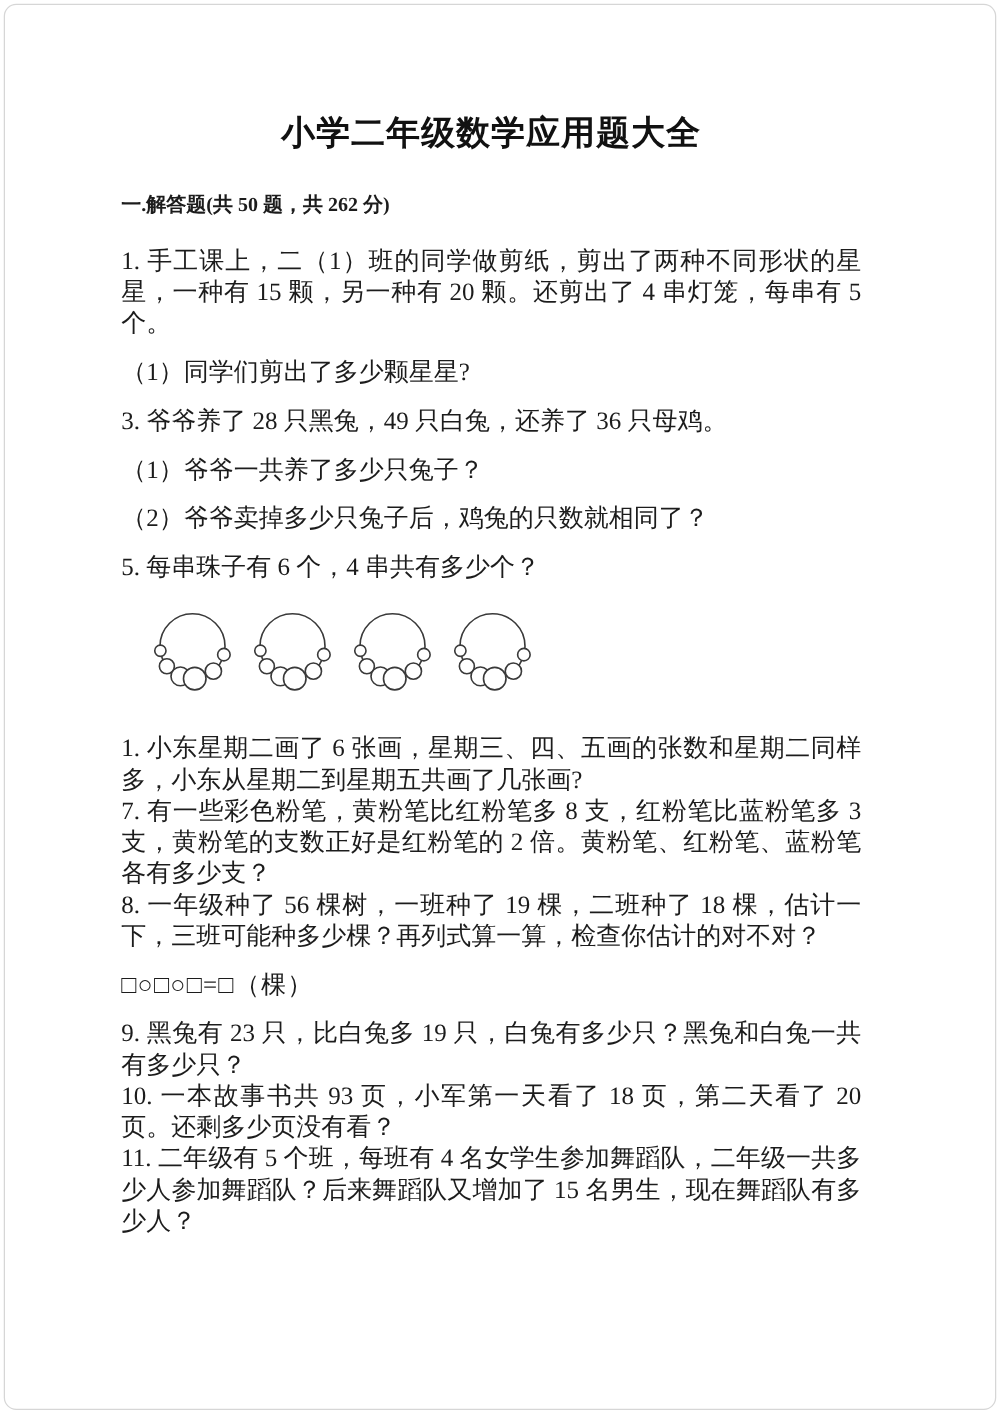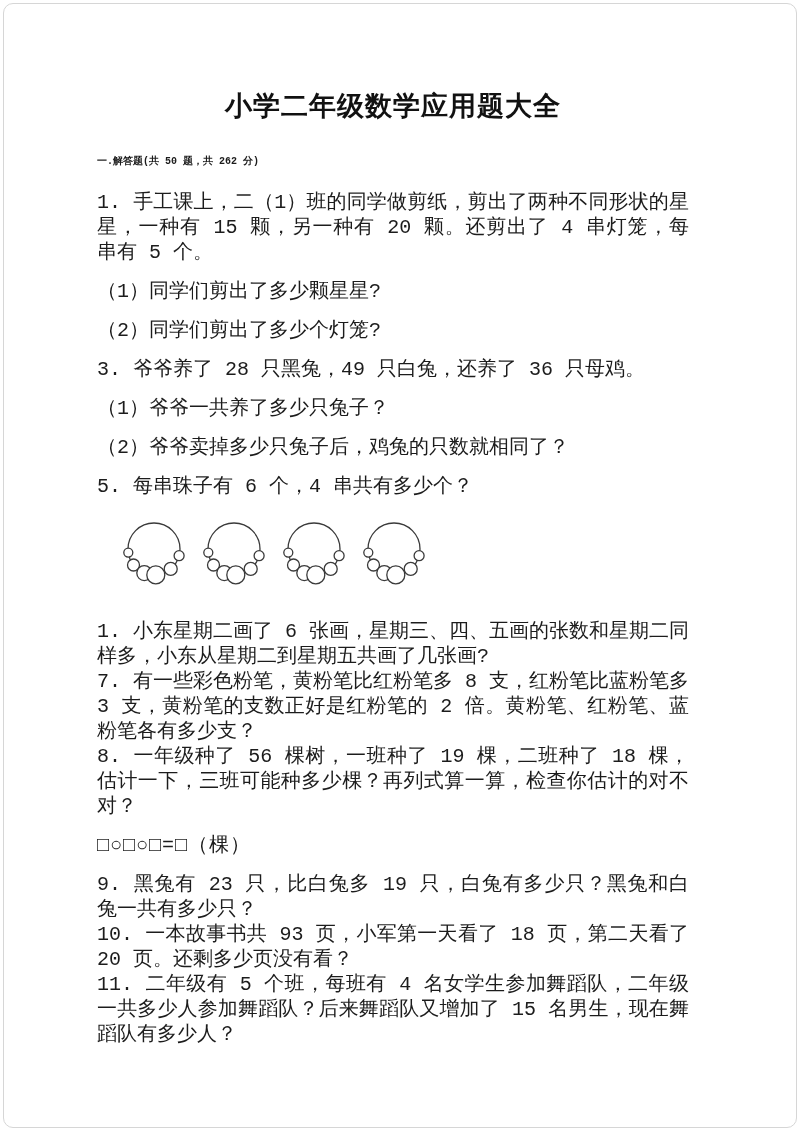--- a/index.html
+++ b/index.html
@@ -9,39 +9,38 @@
     font-family: "Liberation Serif", "DejaVu Serif", serif;
     color: #1c1c1c;
   }
   .page {
     position: relative;
     width: 800px;
     min-height: 1131px;
     box-sizing: border-box;
     padding: 88px 111px 40px 97px;
     background: #ffffff;
-    font-family: Liberation Mono, monospace;
   }
   .frame {
     position: absolute;
     inset: 3px;
     border: 1px solid #d6d6d6;
     border-radius: 10px;
     pointer-events: none;
   }
   .title {
     margin: 0 0 30px 0;
     font-size: 27px;
     font-weight: 700;
     text-align: center;
     letter-spacing: 1px;
     color: #111;
   }
   .section-header {
-    font-size: 10px;
+    font-size: 16px;
     font-weight: 700;
     margin: 0 0 22px 0;
   }
   .content { font-size: 15px; }
   .block { margin: 0 0 14px 0; }
   .para {
     margin: 0;
     line-height: 25px;
     font-size: 20px;
     text-align: justify;
@@ -61,23 +60,20 @@
 <div class="page">
   <div class="frame"></div>
   <h1 class="title">小学二年级数学应用题大全</h1>
   <div class="section-header">一.解答题(共 50 题，共 262 分)</div>
   <div class="content">
       <div class="block">
         <p class="para">1. 手工课上，二（1）班的同学做剪纸，剪出了两种不同形状的星星，一种有 15 颗，另一种有 20 颗。还剪出了 4 串灯笼，每串有 5 个。</p>
       </div>
       <div class="block">
         <p class="para">（1）同学们剪出了多少颗星星?</p>
-      </div>
-      <div class="block">
-        <p class="para">（2）同学们剪出了多少个灯笼?</p>
       </div>
       <div class="block">
         <p class="para">3. 爷爷养了 28 只黑兔，49 只白兔，还养了 36 只母鸡。</p>
       </div>
       <div class="block">
         <p class="para">（1）爷爷一共养了多少只兔子？</p>
       </div>
       <div class="block">
         <p class="para">（2）爷爷卖掉多少只兔子后，鸡兔的只数就相同了？</p>
       </div>

